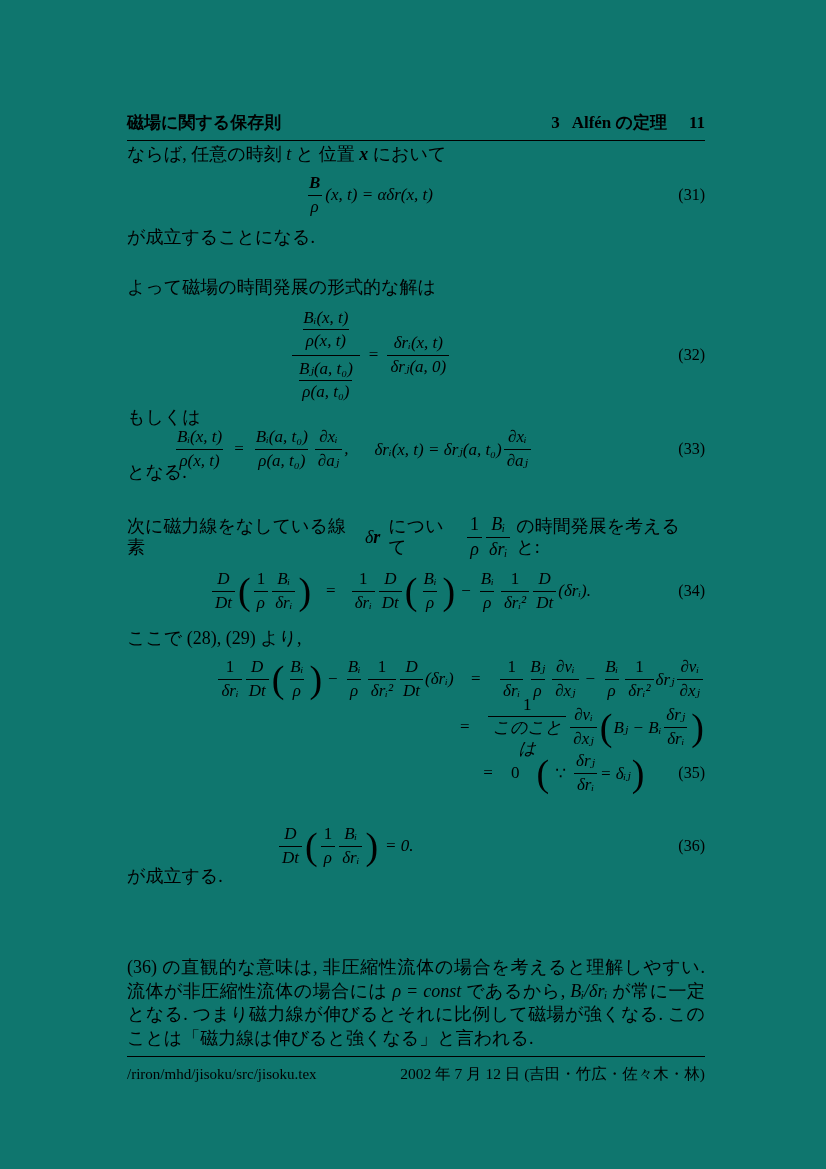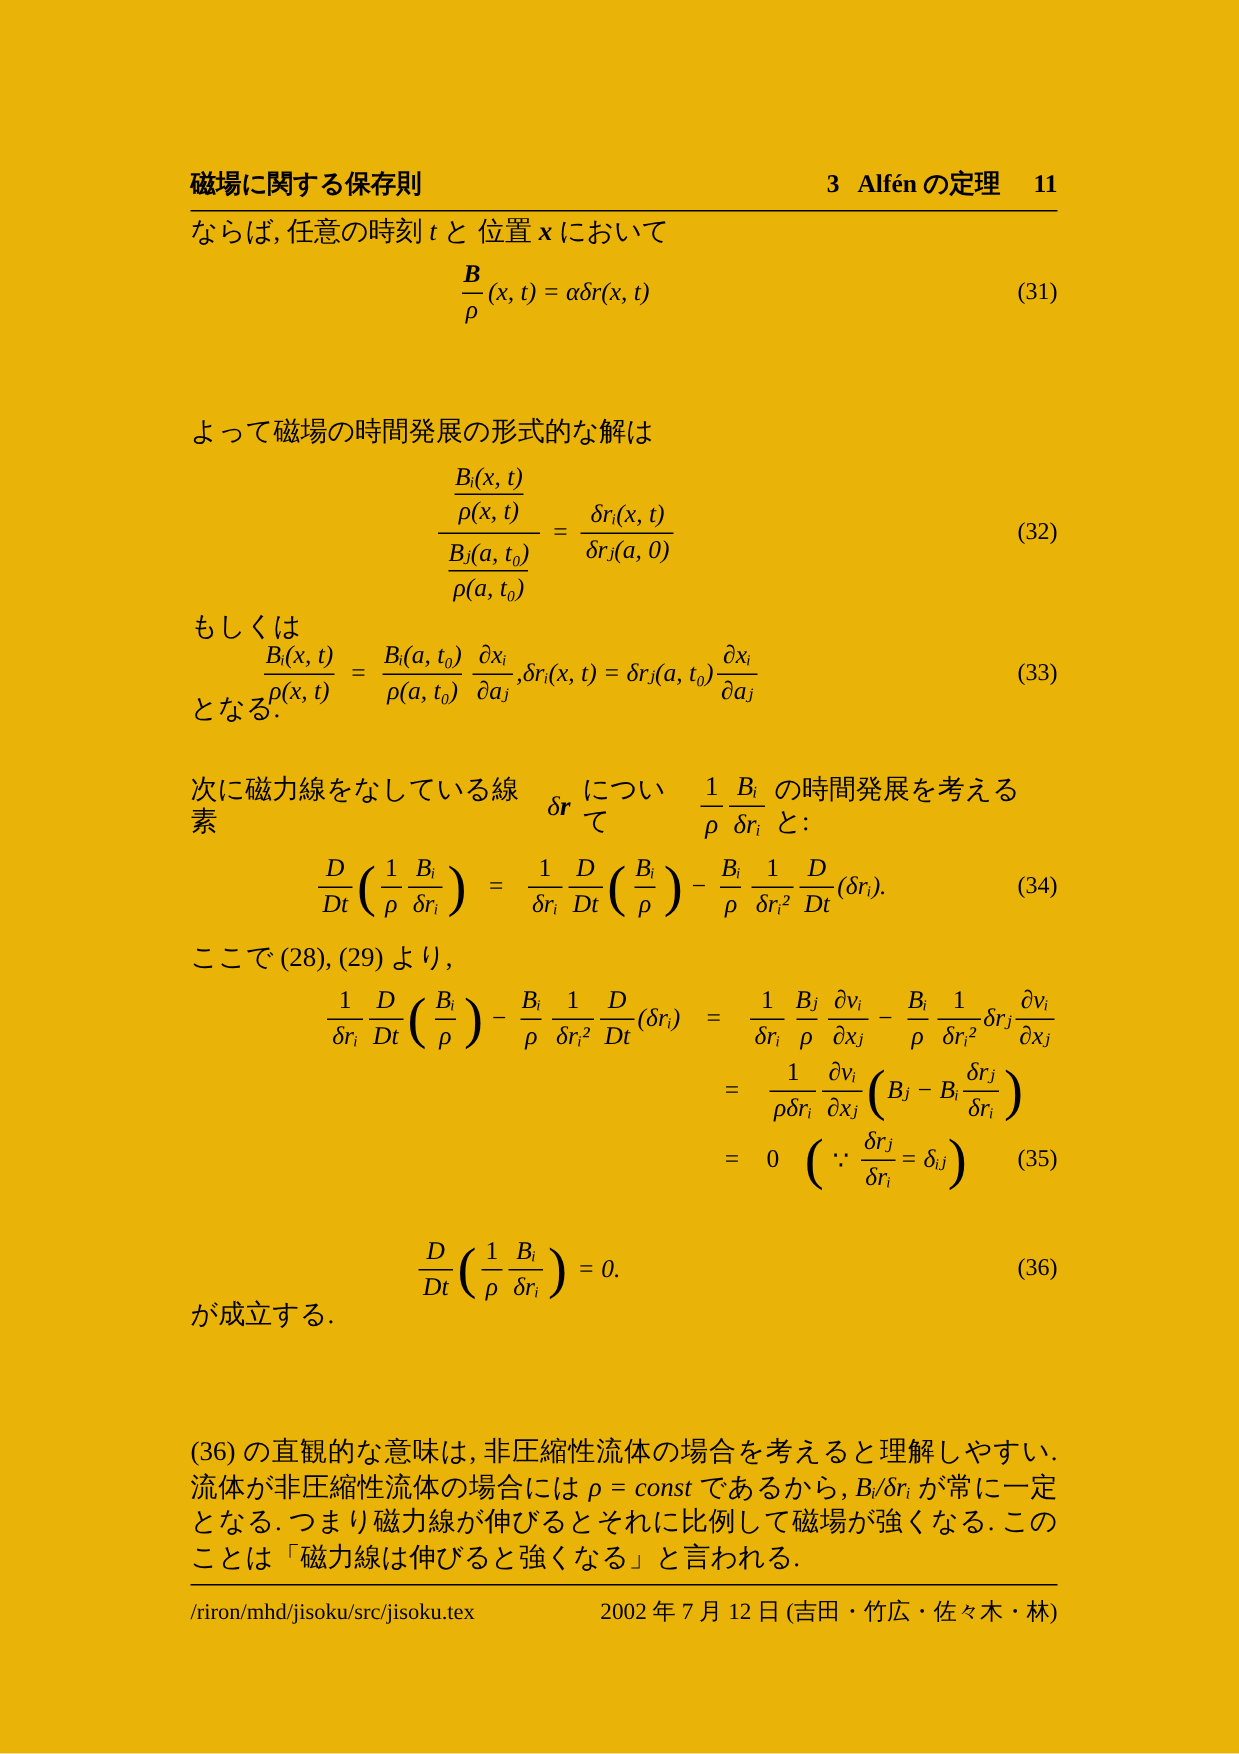--- a/index.html
+++ b/index.html
@@ -1,16 +1,16 @@
 <!DOCTYPE html>
 <html><head>
 <meta charset="utf-8">
 <style>
   html,body{margin:0;padding:0;background:#ffffff;}
-  .page{position:relative;width:826px;height:1169px;background:#eab308;color:#000000;
+  .page{position:relative;width:826px;height:1169px;background:#0f766e;color:#000000;
         font-family:"Liberation Serif","DejaVu Serif",serif;overflow:hidden;}
   .abs{position:absolute;left:127px;width:578px;box-sizing:border-box;}
 
   
   .header{top:84px;display:flex;justify-content:space-between;align-items:baseline;
           border-bottom:1px solid #000;padding-bottom:6px;font-weight:bold;font-size:17px;}
   .hright{display:flex;align-items:baseline;}
   .hsec{margin-left:12px;}
   .hpage{margin-left:22px;margin-top:29px;}
   .frule{top:1056px;border-top:1px solid #000;height:0;}
@@ -39,21 +39,21 @@
   .bigp{font-style:normal;font-weight:400;font-size:38px;line-height:1;margin:0 1px;}
   .tag{position:absolute;right:0;top:50%;transform:translateY(-50%);font-style:normal;font-size:16px;margin-left:12px;}
 
   
   .eqnrow{display:flex;align-items:center;position:relative;}
   .lhs{width:338px;display:flex;justify-content:flex-end;align-items:center;}
   .mid{width:46px;display:flex;justify-content:center;font-style:normal;}
   .rhs{display:flex;align-items:center;}
   .zero{font-style:normal;margin-right:16px;}
   .because{font-style:normal;margin:0 5px;}
-  .gap24{}
+  .gap24{margin-left:26px;}
   .l6{display:flex;align-items:center;}
   .mg4{margin:0 4px;}
 </style>
 </head>
 <body>
 
 <div class="page">
 
   <div class="abs header">
     <span>磁場に関する保存則</span>
@@ -70,20 +70,23 @@
 
   <div class="abs eq" style="top:168px;height:54px;padding-left:177px">
     <span class="fr">
       <span class="n b">B</span>
       <span class="d">ρ</span>
     </span>
     <span class="mtxt">(x, t) = αδr(x, t)</span>
     <span class="tag">(31)</span>
   </div>
 
+  <div class="abs jp" style="top:227px">
+    <span>が成立することになる.</span>
+  </div>
 
   <div class="abs jp" style="top:277px">
     <span>よって磁場の時間発展の形式的な解は</span>
   </div>
 
   <div class="abs eq" style="top:305px;height:100px;padding-left:163px">
     <span class="fr">
       <span class="n">
         <span class="fr">
           <span class="n">Bᵢ(x, t)</span>
@@ -263,21 +266,21 @@
           <span class="d">∂xⱼ</span>
         </span>
       </span>
     </div>
     <div class="eqnrow" style="height:46px">
       <span class="lhs"></span>
       <span class="mid">=</span>
       <span class="rhs">
         <span class="fr">
           <span class="n u">1</span>
-          <span class="d">ρδrᵢ</span>
+          <span class="d">このことは</span>
         </span>
         <span class="fr">
           <span class="n">∂vᵢ</span>
           <span class="d">∂xⱼ</span>
         </span>
         <span class="bigp">(</span>
         <span class="mtxt">Bⱼ − Bᵢ</span>
         <span class="fr">
           <span class="n">δrⱼ</span>
           <span class="d">δrᵢ</span>

